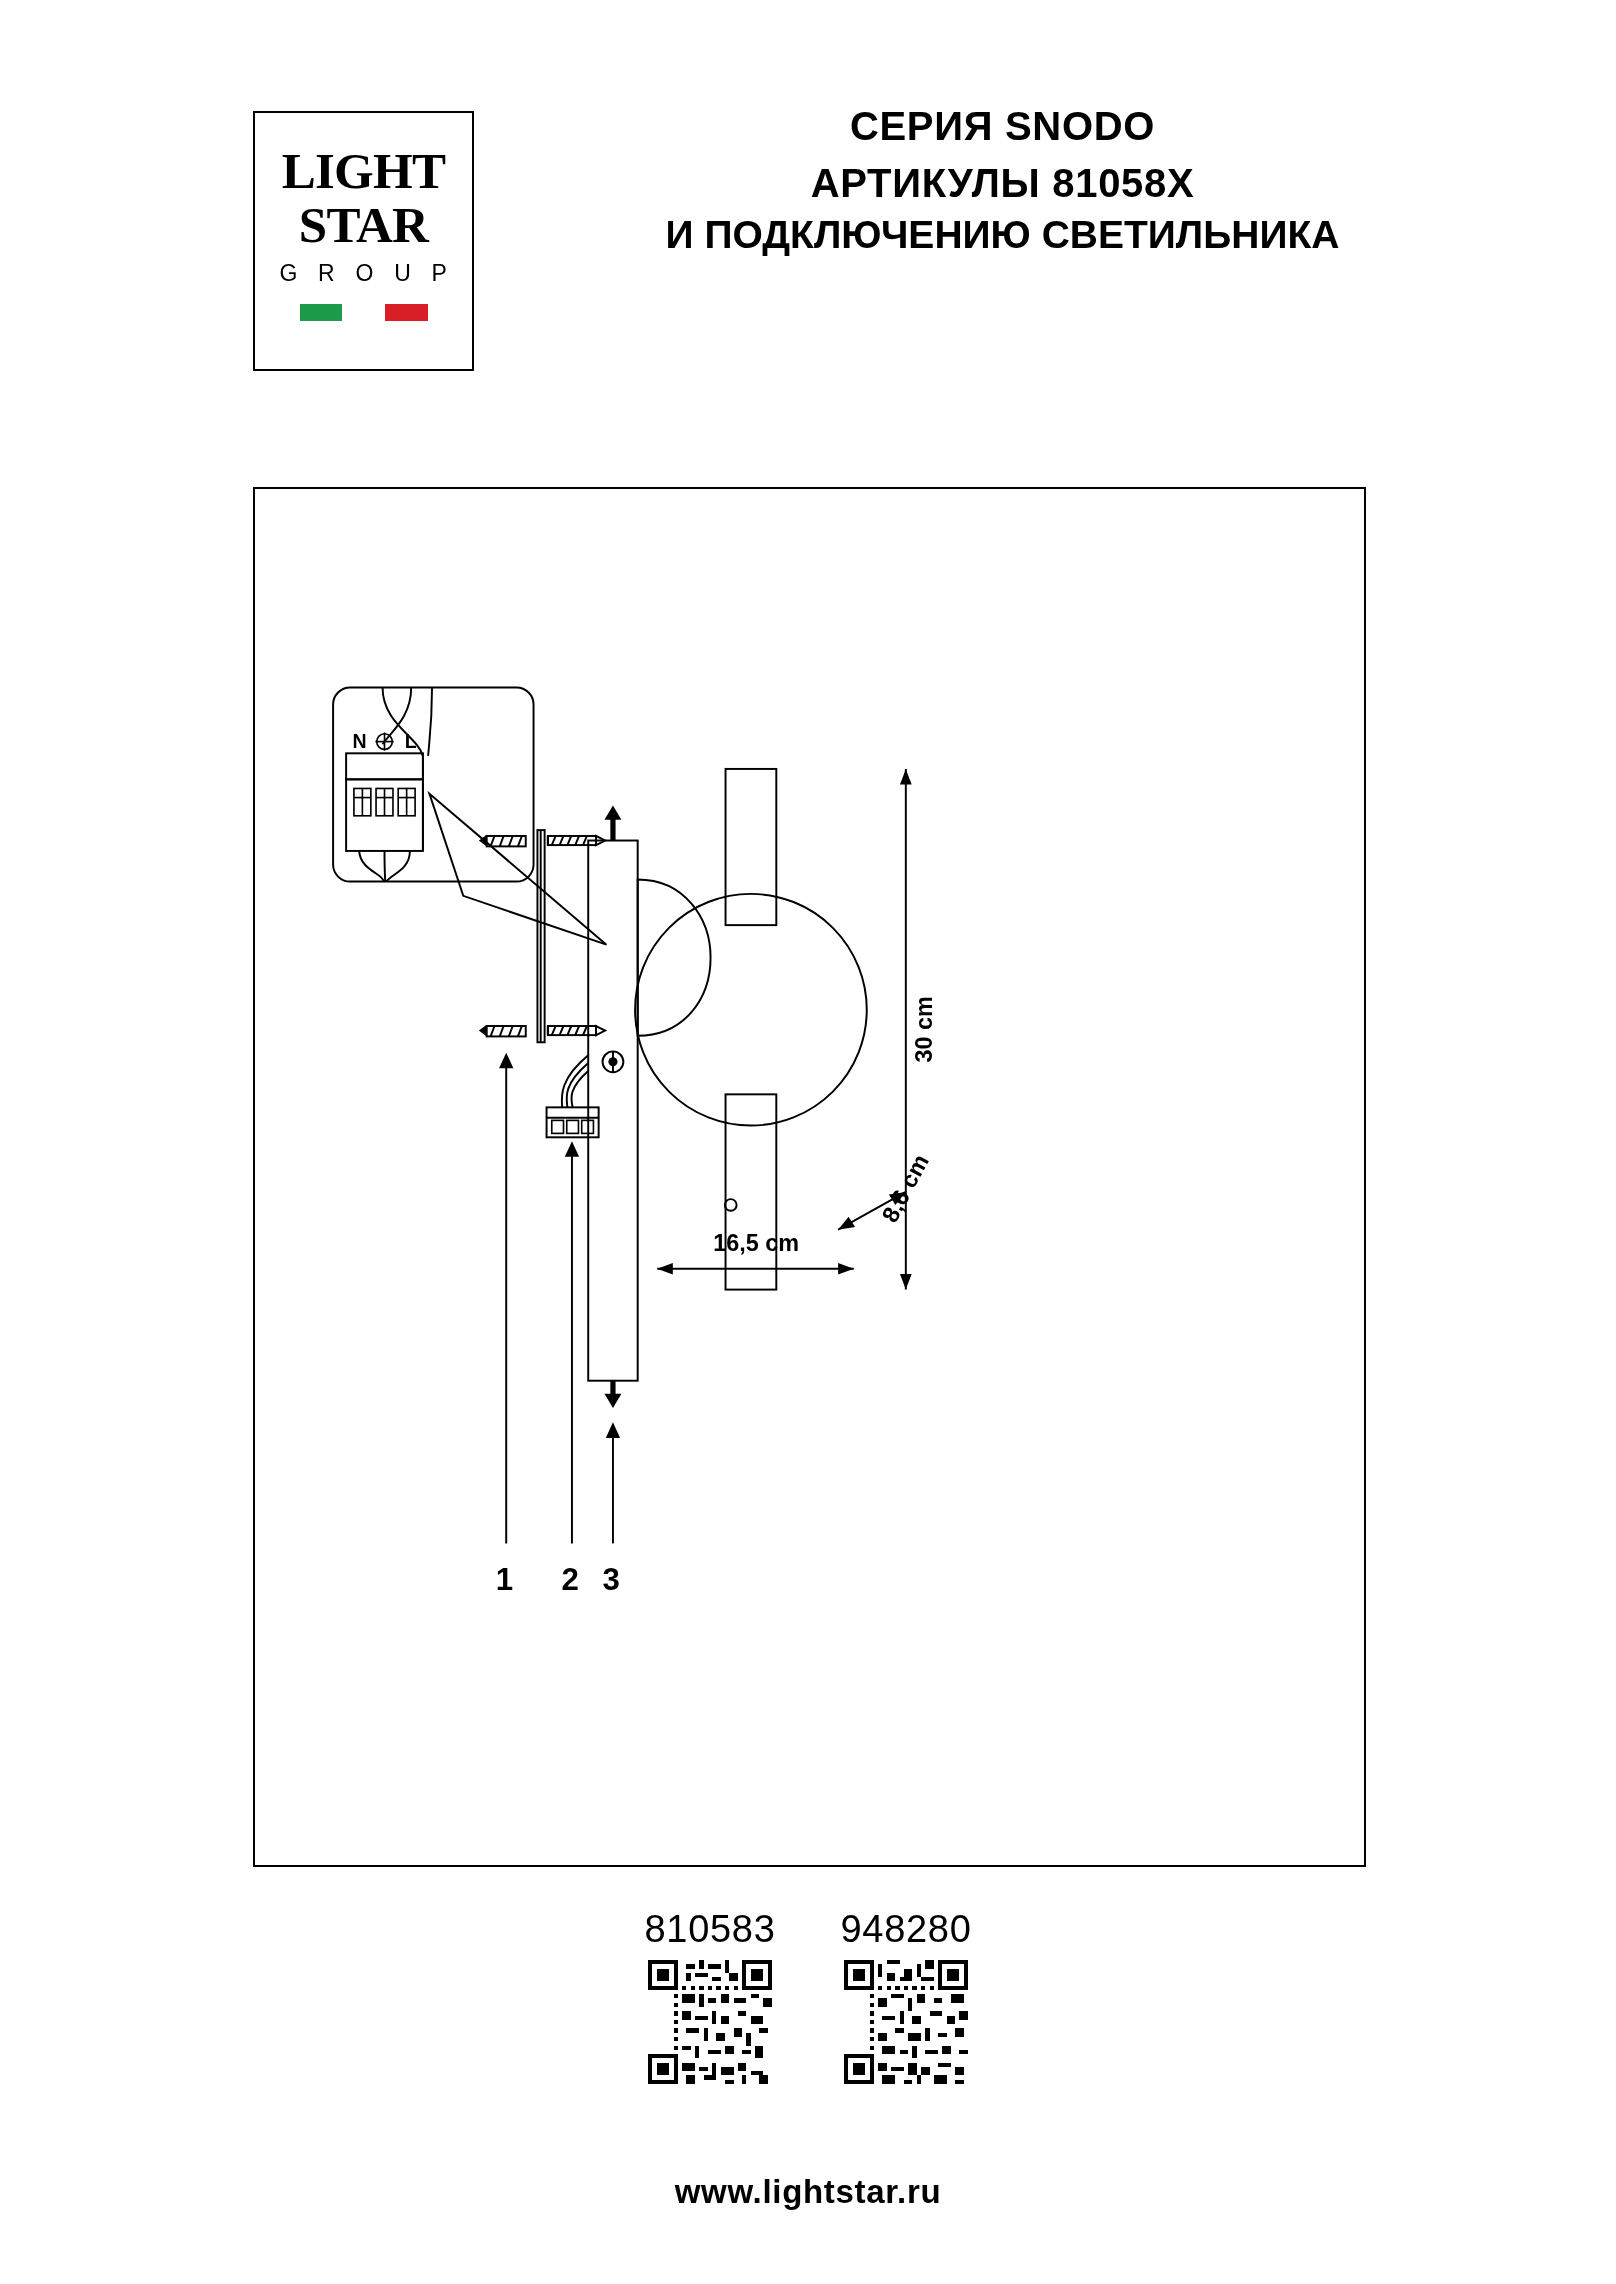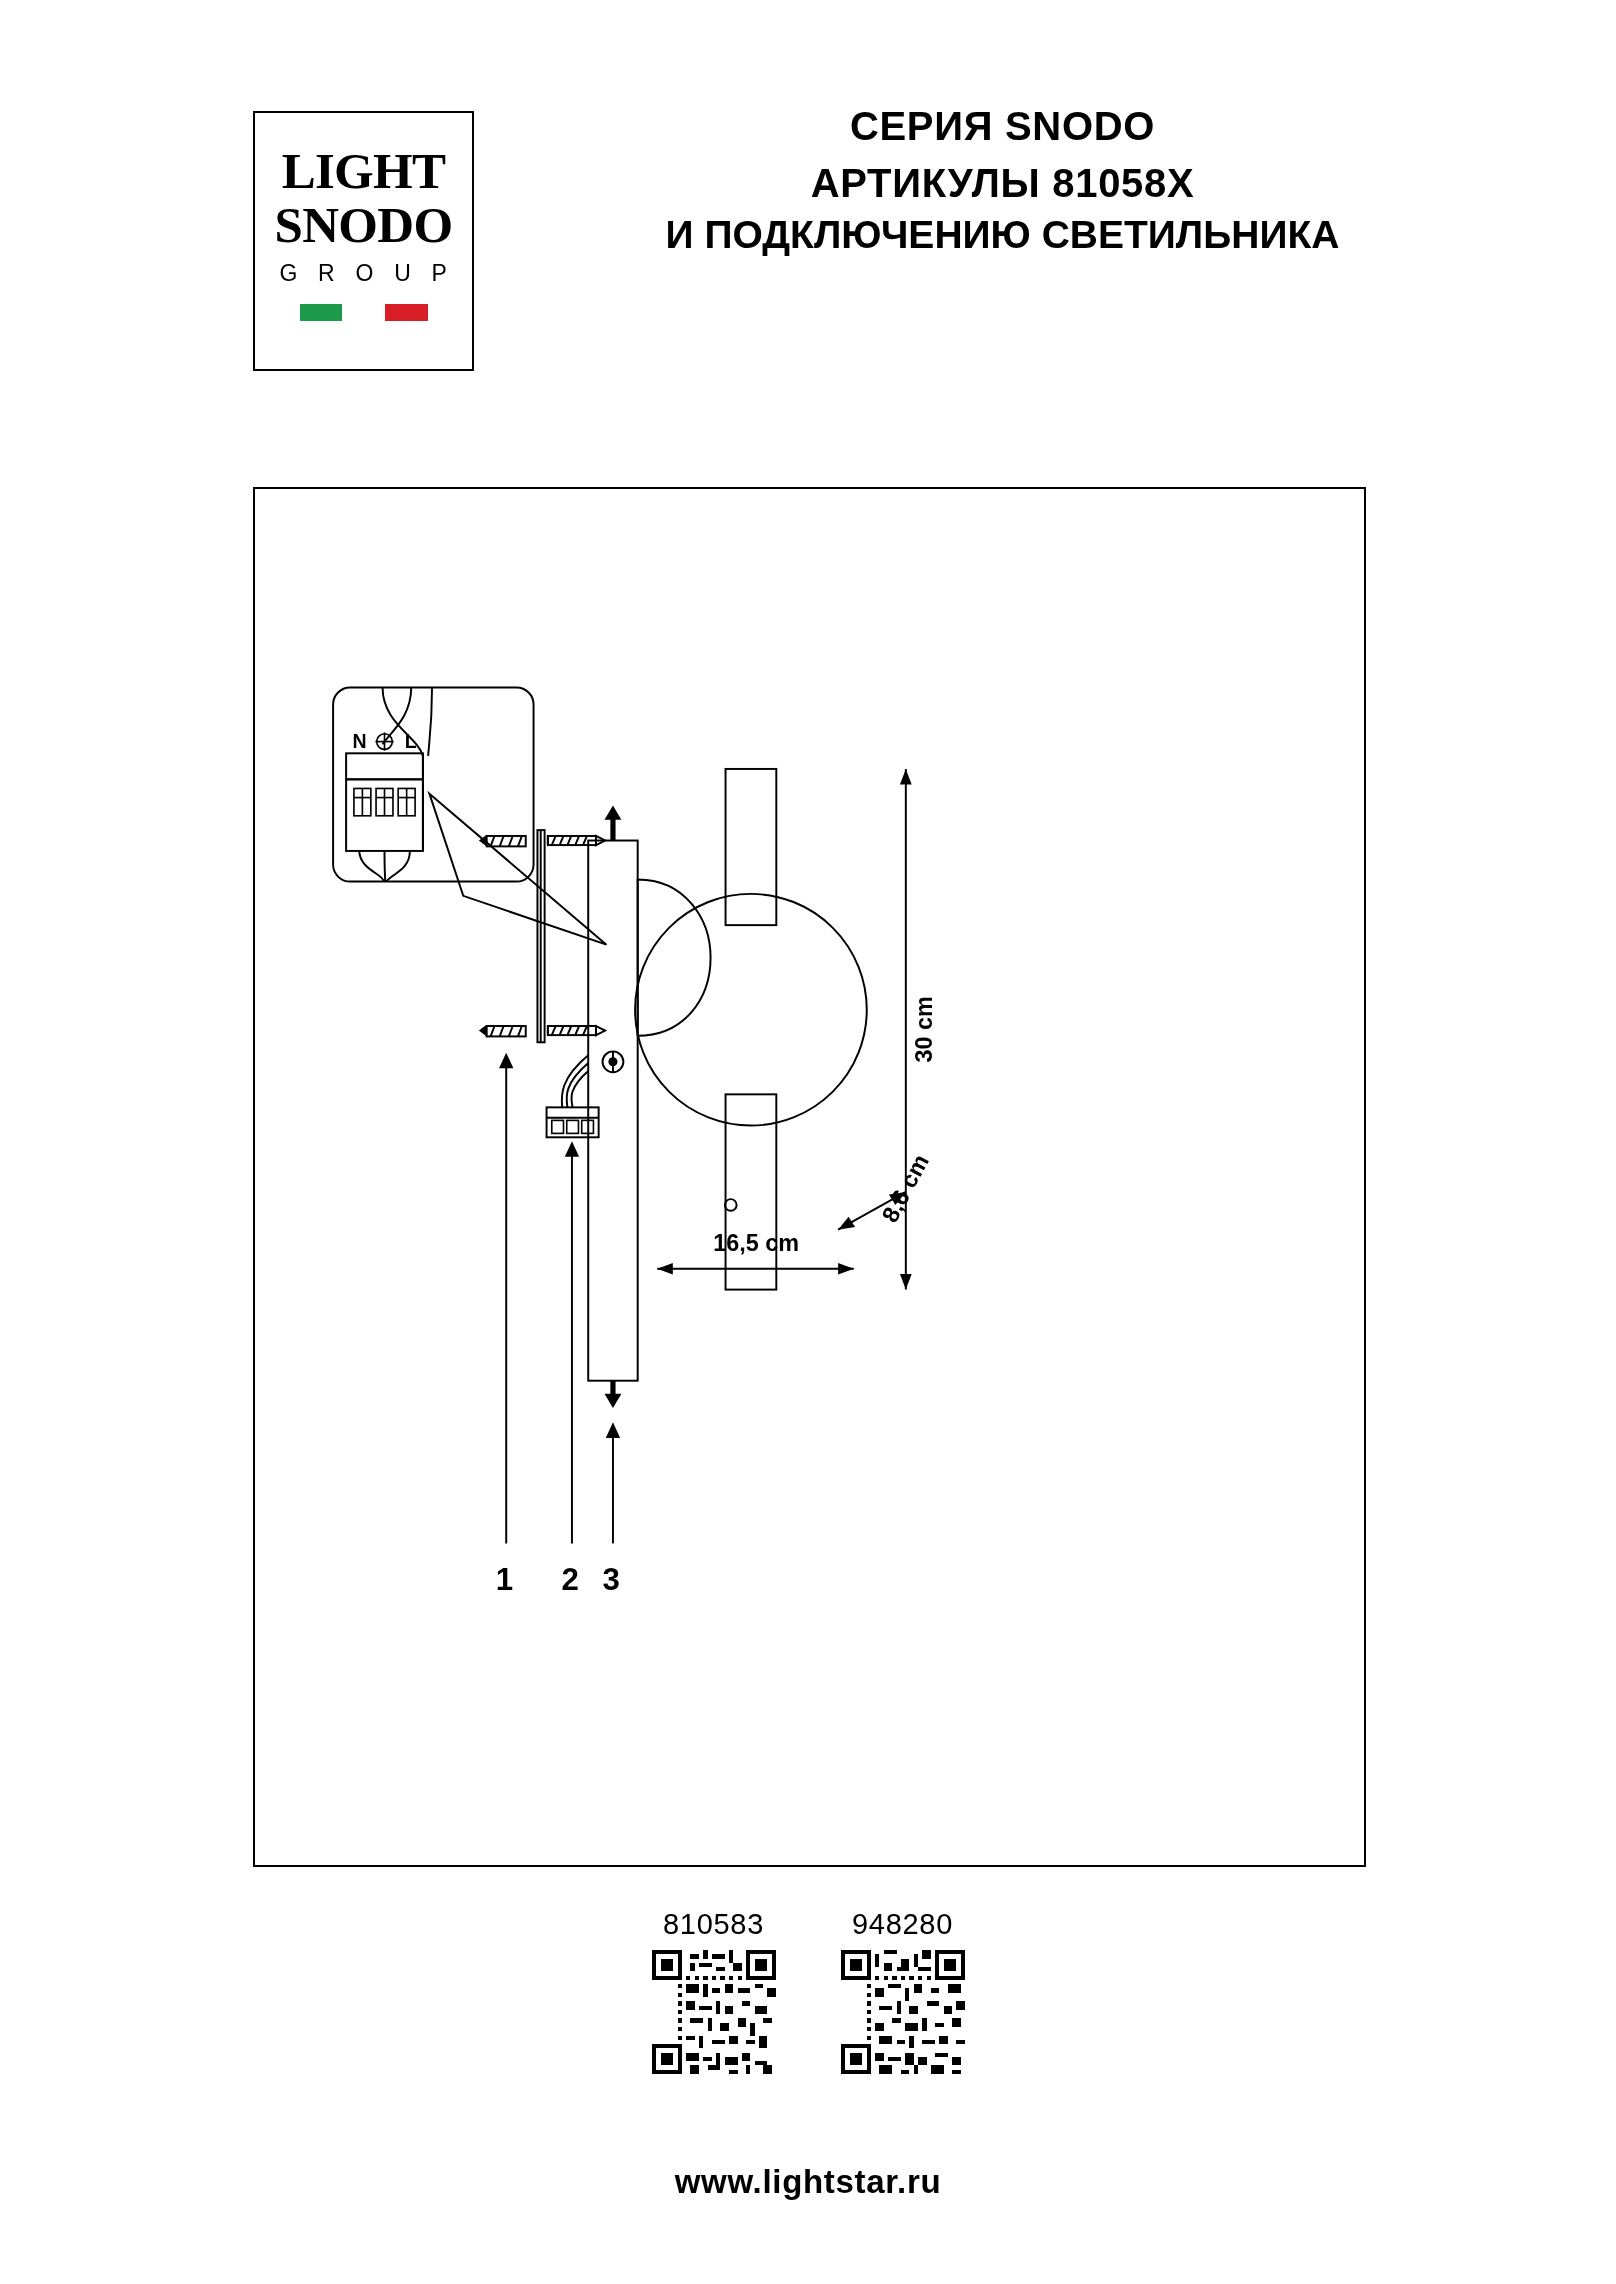--- a/index.html
+++ b/index.html
@@ -108,41 +108,41 @@
     top: 1908px;
     width: 1616px;
   }
   .qr-row {
     display: flex;
     justify-content: center;
     gap: 65px;
   }
   .qr-item { text-align: center; }
   .qr-label {
-    font-size: 29px;
+    font-size: 38px;
     font-weight: normal;
     letter-spacing: 0.7px;
     margin-bottom: 9px;
   }
   .qr-img { width: 124px; height: 124px; display: block; margin: 0 auto; }
 
   .site {
     margin-top: 89px;
     text-align: center;
     font-size: 33px;
     font-weight: bold;
     letter-spacing: 0.7px;
   }
 </style>
 </head>
 <body>
 
 <div class="logo-box">
   <div class="logo-light">LIGHT</div>
-  <div class="logo-star">SNODO</div>
+  <div class="logo-star">STAR</div>
   <div class="logo-group">G R O U P</div>
   <div class="logo-flag">
     <span style="background:#1d9b4b"></span>
     <span style="background:#ffffff"></span>
     <span style="background:#d81e26"></span>
   </div>
 </div>
 
 <div class="header-text">
   <div class="hdr-line1">СЕРИЯ SNODO</div>

